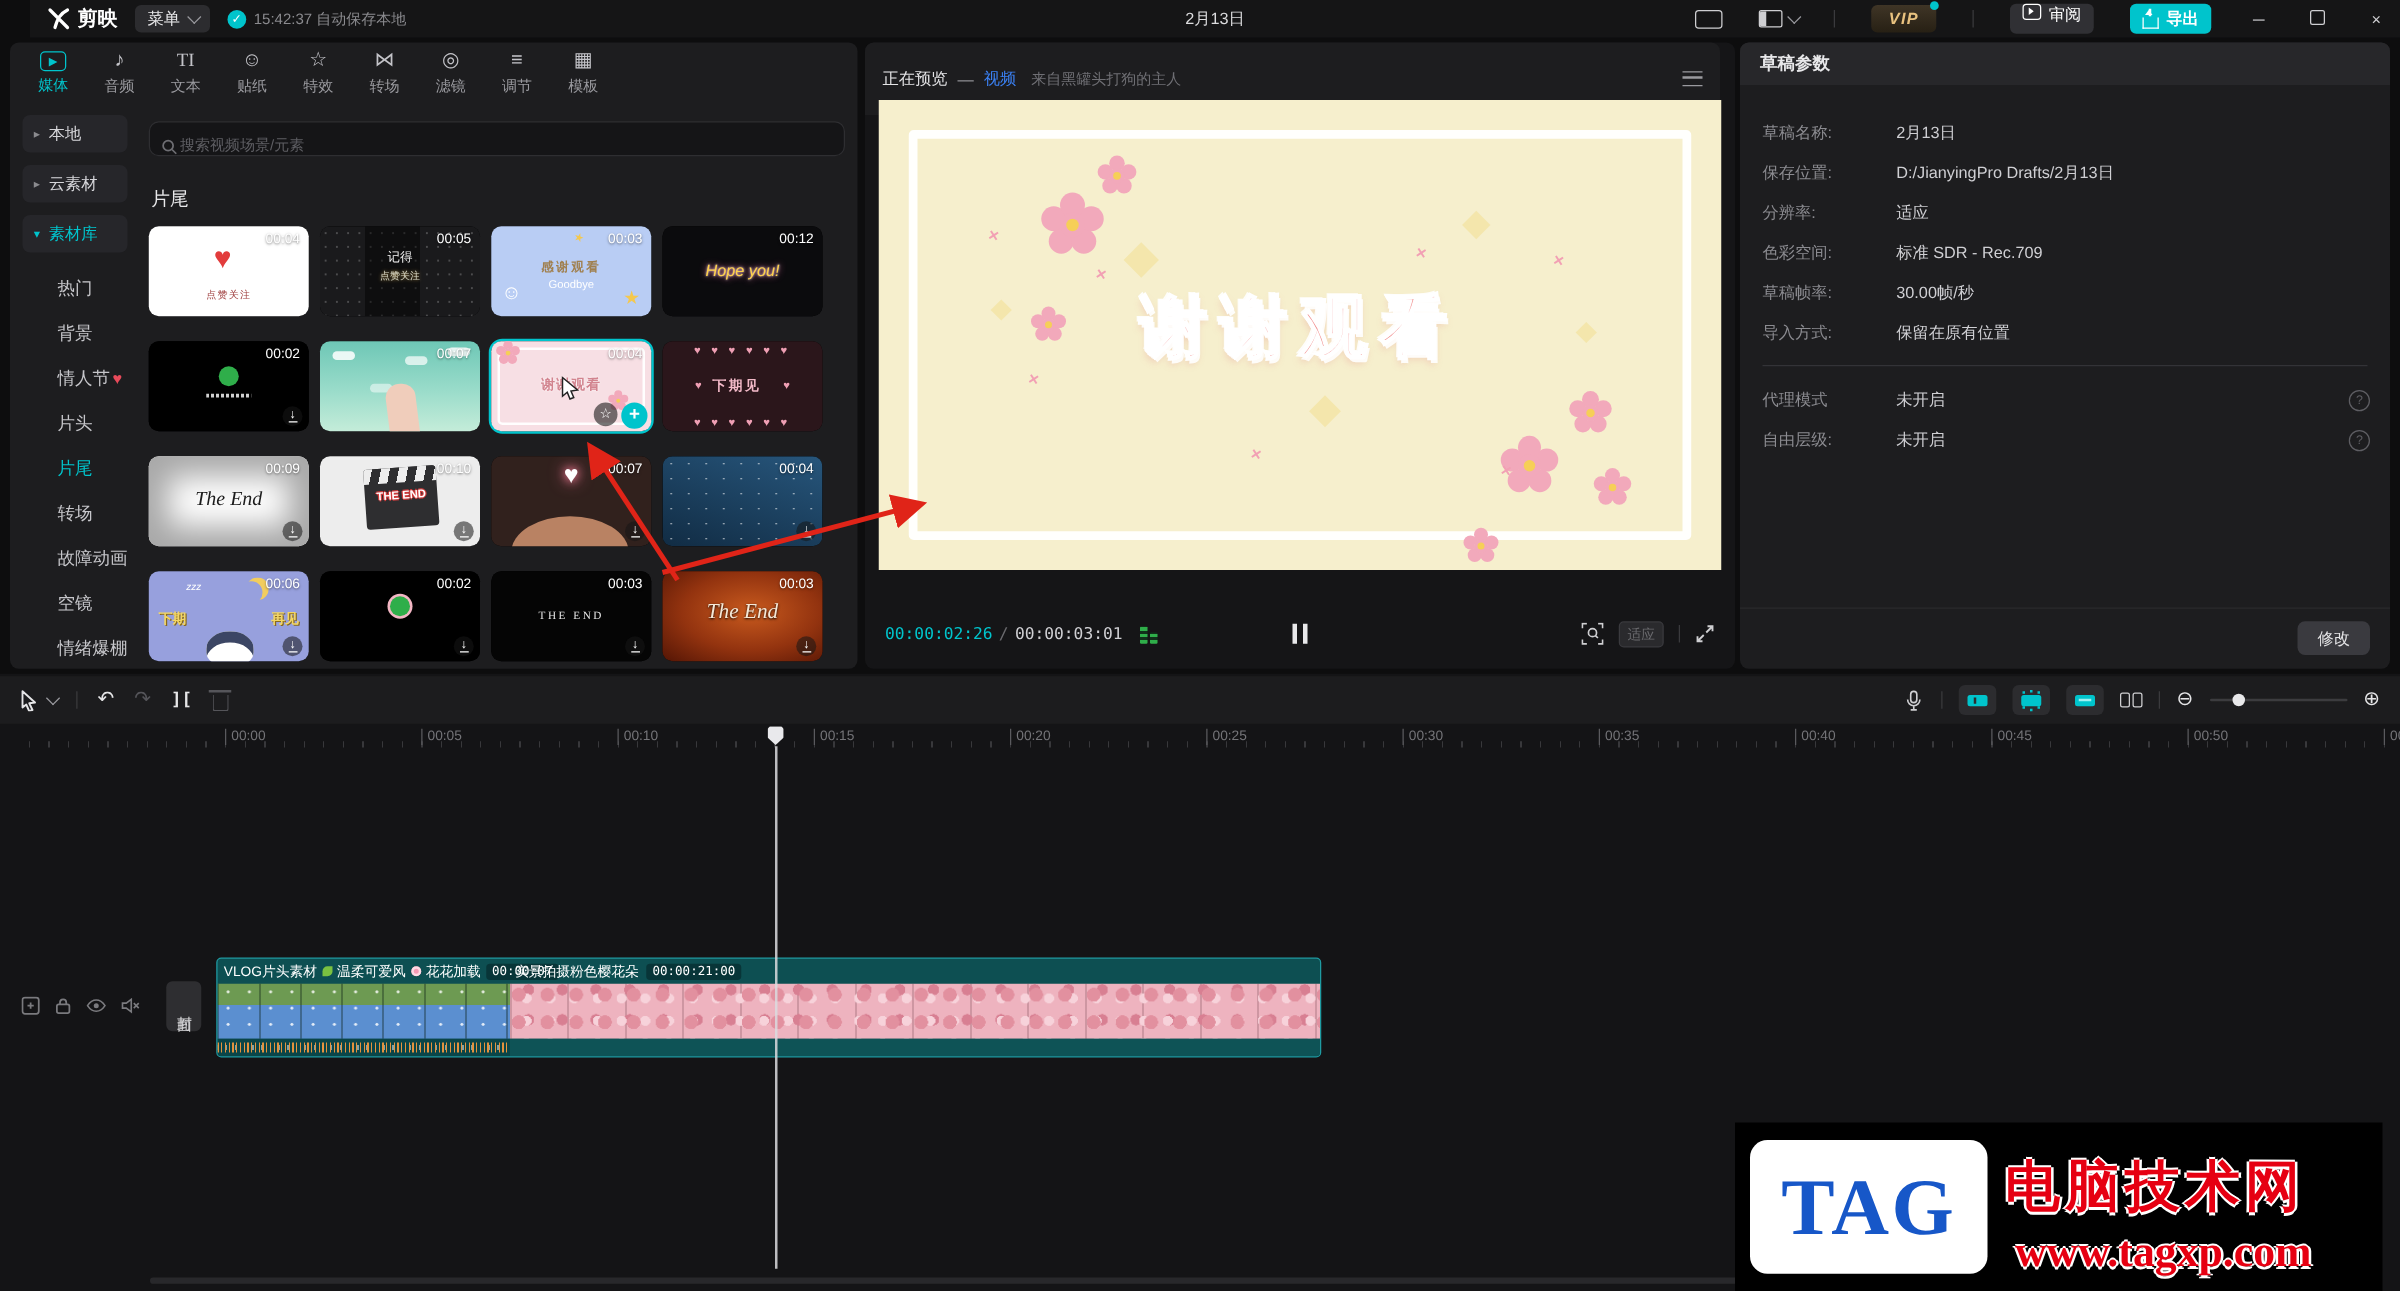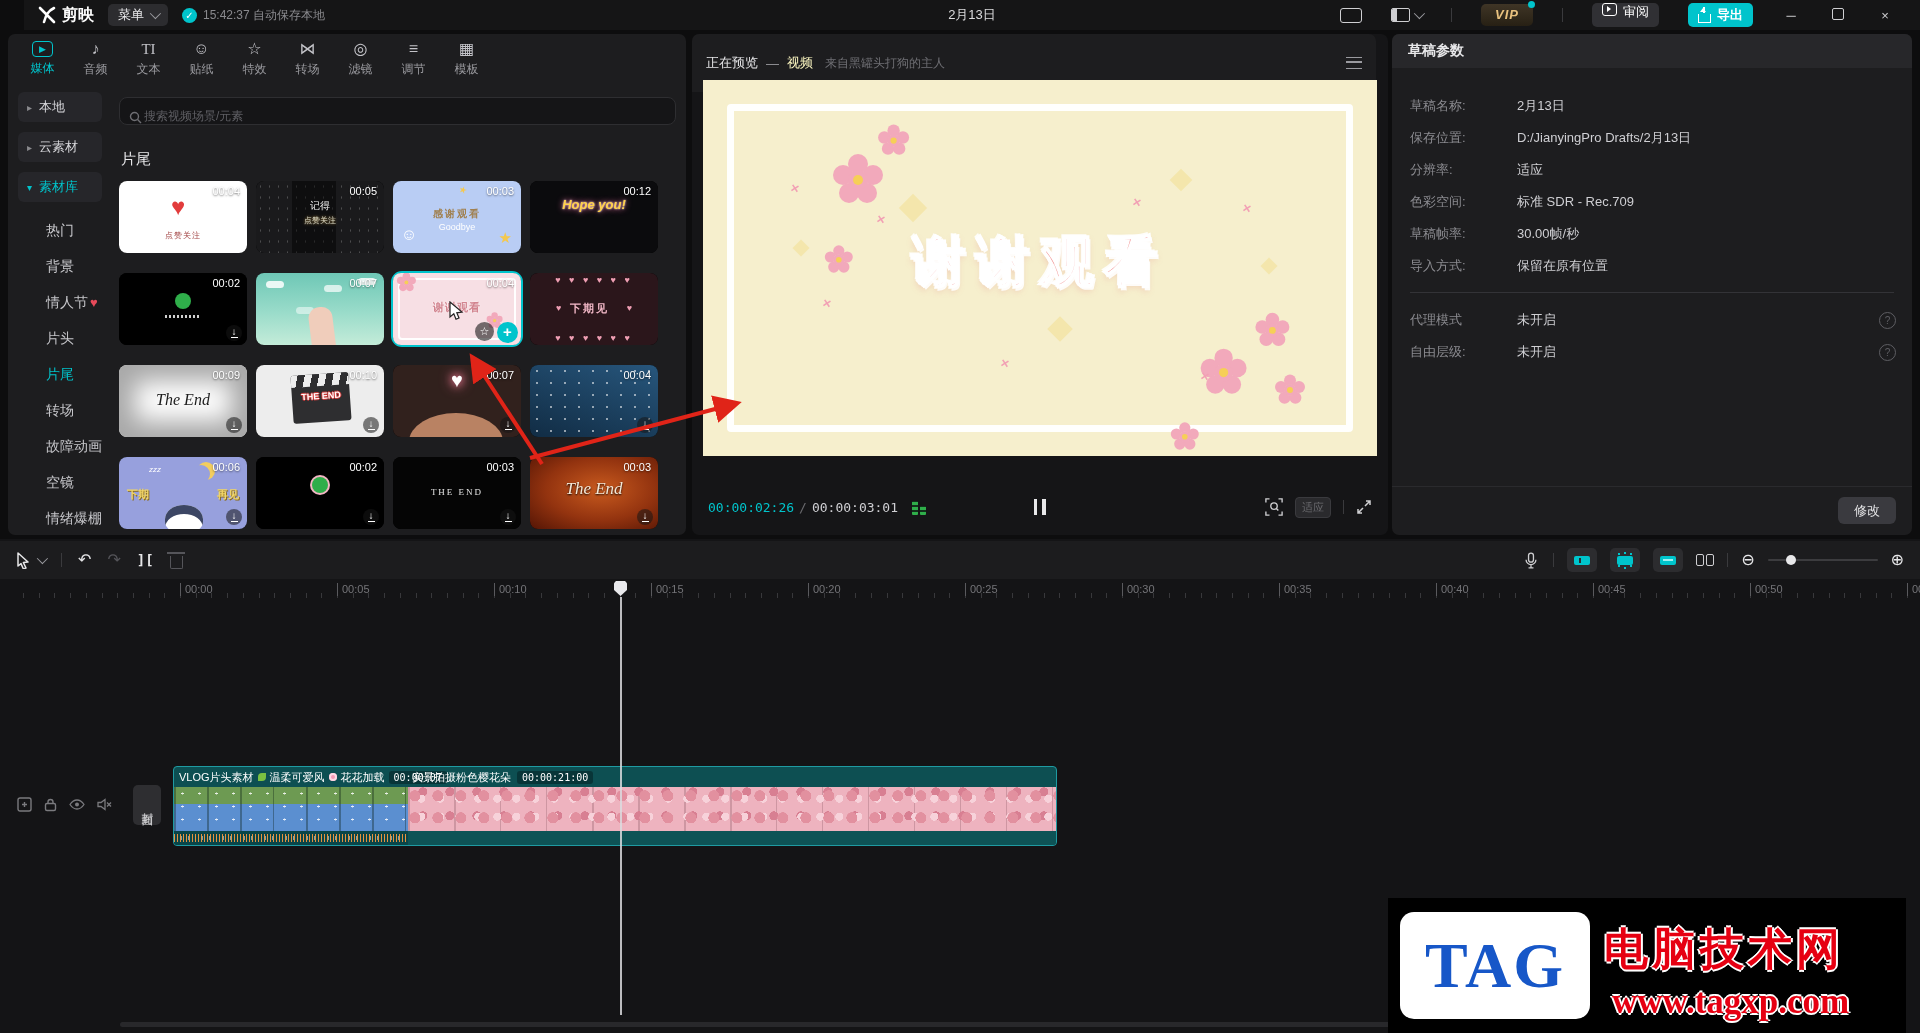--- a/index.html
+++ b/index.html
@@ -12,21 +12,21 @@
   .topbar{position:absolute;left:0;top:0;right:0;height:30px;background:#151516;display:flex;align-items:center;margin-left:24px;}
   .tb-left{display:flex;align-items:center;gap:14px;padding-left:14px;}
   .logo{display:flex;align-items:center;gap:6px;font-weight:bold;font-size:16px;color:#fff;}
   .menu-btn{display:flex;align-items:center;gap:6px;background:#2c2c2f;border:none;color:#e8e8ea;
             font-size:13px;height:22px;padding:10px 10px;border-radius:5px;font-family:inherit;}
   .caret{width:7px;height:7px;border-right:1.5px solid #9a9a9f;border-bottom:1.5px solid #9a9a9f;
          transform:rotate(45deg) translateY(-2px);display:inline-block;}
   .autosave{display:flex;align-items:center;gap:6px;color:#8a8a8e;font-size:12px;}
   .chk{width:15px;height:15px;border-radius:50%;background:#00c4cc;color:#fff;font-size:10px;line-height:15px;text-align:center;}
   .tb-title{position:absolute;left:0;right:0;text-align:center;font-size:13px;color:#dcdcde;pointer-events:none;}
-  .tb-right{position:absolute;right:0;top:0;height:30px;display:flex;align-items:center;gap:29px;padding-right:26px;}
+  .tb-right{position:absolute;right:0;top:0;height:30px;display:flex;align-items:center;gap:29px;padding-right:10px;}
   .kbd-ic{width:20px;height:13px;border:1.5px solid #cfcfd2;border-radius:3px;}
   .lay-wrap{display:flex;align-items:center;gap:4px;}
   .lay-ic{width:17px;height:12px;border:1.5px solid #cfcfd2;border-radius:2px;overflow:hidden;}
   .lay-ic::before{content:"";display:block;width:5px;height:100%;background:#cfcfd2;}
   .vline{width:1px;height:14px;background:#3a3a3d;}
   .vip{position:relative;background:linear-gradient(180deg,#3f3526,#272014);color:#e9c27f;
        font-weight:bold;font-style:italic;font-size:13px;letter-spacing:1px;height:22px;line-height:22px;
        padding:0 14px;border-radius:5px;}
   .vip::after{content:"";position:absolute;right:-2px;top:-3px;width:7px;height:7px;border-radius:50%;background:#00c4cc;}
   .review-btn{display:flex;align-items:flex-start;gap:6px;background:#303034;height:24px;padding:0 10px;border-radius:5px;font-size:13px;color:#fff;}
@@ -91,21 +91,21 @@
   .c-chalk .inner::before{content:"";position:absolute;left:36px;top:0;width:44px;height:100%;background:rgba(0,0,0,.45);}
   .c-chalk .cap1{left:0;right:0;top:18px;text-align:center;font-size:10px;color:#f0f0f0;}
   .c-chalk .cap2{left:0;right:0;top:34px;text-align:center;font-size:8px;color:#d8d8c8;text-shadow:0 0 3px #c8a050;}
   .c-goodbye .inner{background:#b9cdf4;}
   .c-goodbye .cap1{left:0;right:0;top:26px;text-align:center;font-size:10px;font-weight:bold;color:#a08050;letter-spacing:2px;}
   .c-goodbye .cap2{left:0;right:0;top:41px;text-align:center;font-size:9px;color:#fff;}
   .c-goodbye .d-smiley{position:absolute;left:8px;bottom:9px;color:#fff;font-size:16px;}
   .c-goodbye .d-st1{position:absolute;right:9px;bottom:6px;color:#f4c84e;font-size:15px;}
   .c-goodbye .d-st2{position:absolute;left:66px;top:4px;color:#f4c84e;font-size:9px;transform:rotate(18deg);}
   .c-neon .inner{background:#0b0b0d;}
-  .c-neon .cap1{left:0;right:0;top:16px;text-align:center;font-style:italic;font-weight:bold;font-size:13px;color:#ffd24a;
+  .c-neon .cap1{left:0;right:0;top:28px;text-align:center;font-style:italic;font-weight:normal;font-size:13px;color:#ffd24a;
                 text-shadow:0 0 6px #ff7ab0,0 0 2px #fff;}
   .c-black-green .inner,.c-black-green2 .inner{background:#000;}
   .d-gdot{position:absolute;left:56px;top:20px;width:16px;height:16px;border-radius:50%;background:#2fae4a;}
   .c-black-green2 .d-gdot{box-shadow:0 0 0 2px #f3b6c4;}
   .c-black-green .inner::after{content:"";position:absolute;left:46px;top:42px;width:36px;height:3px;
        background:repeating-linear-gradient(90deg,#cfcfcf 0 2px,transparent 2px 4px);}
   .c-teal-hand .inner{background:linear-gradient(180deg,#6ec7b6,#9adcca 55%,#c4ecd9);}
   .c-teal-hand .inner::before{content:"";position:absolute;left:10px;top:8px;width:18px;height:7px;border-radius:8px;
        background:rgba(255,255,255,.85);box-shadow:58px 4px 0 rgba(255,255,255,.7),92px -3px 0 rgba(255,255,255,.85),30px 26px 0 rgba(255,255,255,.5);}
   .d-hand{position:absolute;left:54px;bottom:-8px;width:24px;height:46px;background:#f0cdbb;border-radius:11px 11px 0 0;transform:rotate(-7deg);}
@@ -149,21 +149,21 @@
   
   .flower{position:absolute;width:60px;height:60px;transform-origin:0 0;pointer-events:none;}
   .flower .pet{position:absolute;left:20px;top:20px;width:20px;height:20px;border-radius:50%;background:var(--pc,#f2a9bb);
        box-shadow:0 -16px 0 var(--pc,#f2a9bb),15px -5px 0 var(--pc,#f2a9bb),9px 13px 0 var(--pc,#f2a9bb),
                   -9px 13px 0 var(--pc,#f2a9bb),-15px -5px 0 var(--pc,#f2a9bb);}
   .flower .ctr{position:absolute;left:25px;top:25px;width:10px;height:10px;border-radius:50%;background:var(--cc,#f6cf57);}
   
   .pv-header{position:absolute;left:0;top:0;right:12px;height:34px;display:flex;align-items:center;padding:12px 14px;gap:8px;background:#1d1d1f;border-radius:7px 7px 0 0;}
   .pv-status{font-size:13px;color:#e4e4e6;}
   .pv-sep{color:#9a9a9f;font-size:13px;}
-  .pv-kind{font-size:13px;color:#fef9c3;}
+  .pv-kind{font-size:13px;color:#3b82f6;}
   .pv-src{font-size:12px;color:#6f6f74;margin-left:4px;}
   .hamb{margin-left:auto;width:16px;height:10px;border-top:1.5px solid #9a9a9f;border-bottom:1.5px solid #9a9a9f;position:relative;}
   .hamb::before{content:"";position:absolute;left:0;right:0;top:3px;height:1.5px;background:#9a9a9f;}
   .stage{position:absolute;left:11px;top:46px;width:674px;height:376px;background:#f6efcd;overflow:hidden;}
   .stage-frame{position:absolute;inset:24px;border:7px solid rgba(255,255,255,.95);border-radius:4px;}
   .stage-text{position:absolute;left:0;right:0;top:146px;text-align:center;font-size:54px;font-weight:bold;color:#ef8282;
        letter-spacing:10px;-webkit-text-stroke:2px #fff;text-shadow:2px 3px 0 rgba(255,255,255,.9),-2px -2px 0 rgba(255,255,255,.9),0 4px 6px rgba(230,140,140,.35);}
   .spx{position:absolute;color:#f2a0b4;font-weight:bold;font-size:14px;transform:rotate(12deg);}
   .spy{position:absolute;background:#f3e3a0;transform:rotate(45deg);opacity:.75;}
   .pv-ctrl{position:absolute;left:0;right:0;top:455px;height:36px;display:flex;align-items:center;padding:0 16px;box-sizing:border-box;}

